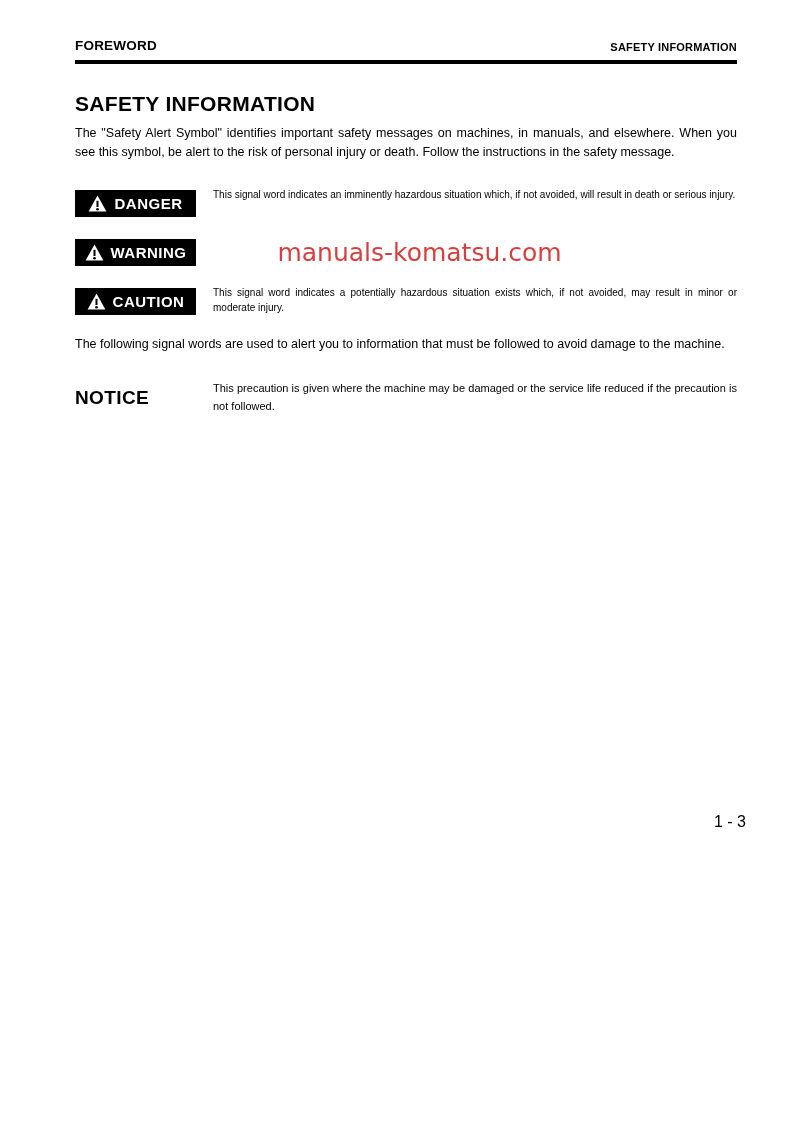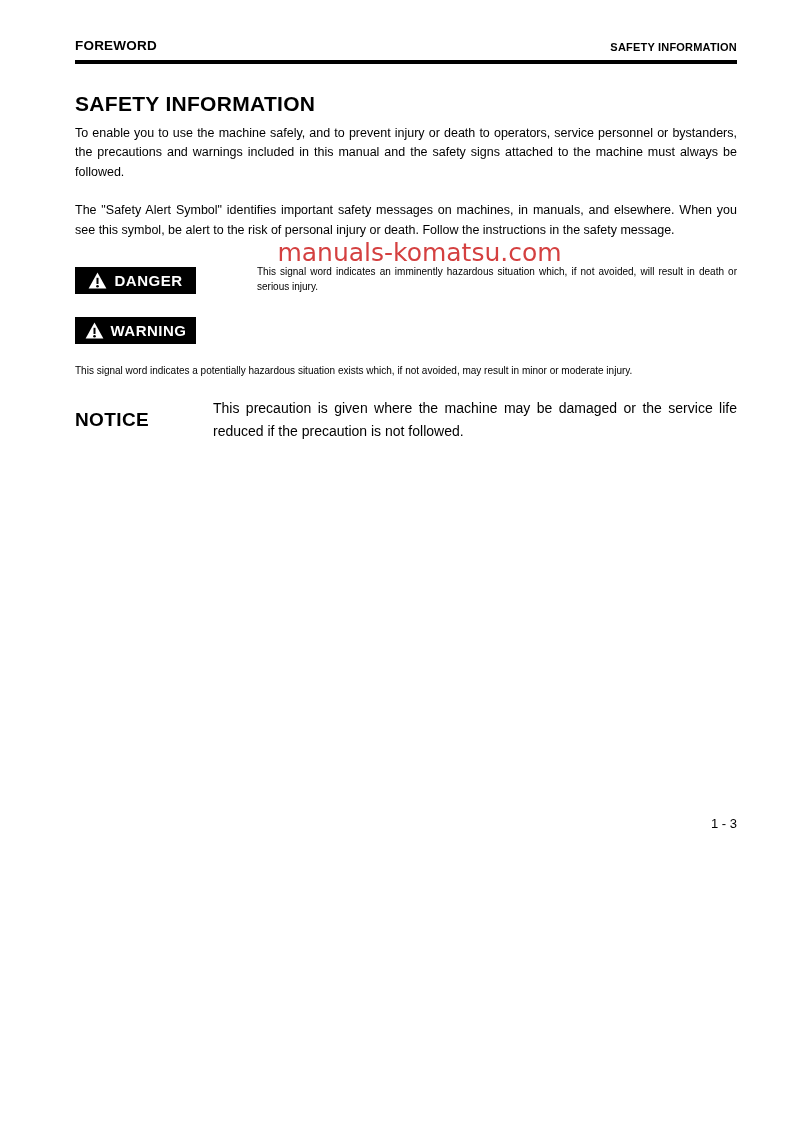--- a/index.html
+++ b/index.html
@@ -61,21 +61,20 @@
     line-height: 1.55;
     text-align: justify;
     margin: 0 0 19px 0;
   }
 
   
   .signal-row {
     display: flex;
     align-items: flex-start;
     margin-bottom: 19px;
-    gap: 44px;
   }
   .signal-badge-col {
     width: 138px;
     flex: 0 0 138px;
     padding-top: 3px;
   }
   .badge {
     width: 121px;
     height: 27px;
     background: #000;
@@ -107,21 +106,21 @@
     flex: 0 0 138px;
     padding-top: 1px;
   }
   .notice-label {
     font-size: 19px;
     font-weight: bold;
     letter-spacing: 0.4px;
   }
   .notice-text {
     flex: 1;
-    font-size: 14px;
+    font-size: 11px;
     line-height: 1.6;
     text-align: justify;
   }
 
   
   .watermark {
     position: absolute;
     top: 238px;
     left: 0;
     width: 100%;
@@ -129,23 +128,23 @@
     font-size: 25px;
     color: rgba(200, 10, 10, 0.78);
     pointer-events: none;
     font-family: "DejaVu Sans", sans-serif;
     margin-left: 23px;
   }
 
   
   .page-number {
     position: absolute;
-    right: 56px;
+    right: 47px;
     bottom: 28px;
-    font-size: 13px;
+    font-size: 16px;
     margin-top: 28px;
   }
 </style>
 </head>
 <body>
 
 <div class="page">
 
   <div class="header">
     <div class="header-row">
@@ -154,21 +153,20 @@
     </div>
     <div class="header-rule"></div>
   </div>
 
   <div class="watermark">manuals-komatsu.com</div>
 
   <div class="content">
 
     <h1 class="doc-title">SAFETY INFORMATION</h1>
 
-    <p class="para">To enable you to use the machine safely, and to prevent injury or death to operators, service personnel or bystanders, the precautions and warnings included in this manual and the safety signs attached to the machine must always be followed.</p>
 
 
     <p class="para" style="margin-bottom: 24px;">The "Safety Alert Symbol" identifies important safety messages on machines, in manuals, and elsewhere. When you see this symbol, be alert to the risk of personal injury or death. Follow the instructions in the safety message.</p>
 
     <div class="signal-row">
       <div class="signal-badge-col">
         <div class="badge">
           <span class="tri">
             <svg width="19" height="17" viewBox="0 0 24 22" aria-hidden="true">
               <path d="M12 0.5 L23.5 21.5 L0.5 21.5 Z" fill="#ffffff"></path>
@@ -191,23 +189,36 @@
               <rect x="10.7" y="7.5" width="2.6" height="8" fill="#000000"></rect>
               <circle cx="12" cy="18.4" r="1.7" fill="#000000"></circle>
             </svg>
           </span>
           <span>WARNING</span>
         </div>
       </div>
     </div>
 
     <div class="signal-row">
+      <div class="signal-badge-col">
+        <div class="badge">
+          <span class="tri">
+            <svg width="19" height="17" viewBox="0 0 24 22" aria-hidden="true">
+              <path d="M12 0.5 L23.5 21.5 L0.5 21.5 Z" fill="#ffffff"></path>
+              <rect x="10.7" y="7.5" width="2.6" height="8" fill="#000000"></rect>
+              <circle cx="12" cy="18.4" r="1.7" fill="#000000"></circle>
+            </svg>
+          </span>
+          <span>CAUTION</span>
+        </div>
+      </div>
       <div class="signal-text">This signal word indicates a potentially hazardous situation exists which, if not avoided, may result in minor or moderate injury.</div>
     </div>
 
+    <p class="para" style="margin-top: 6px; margin-bottom: 26px;">The following signal words are used to alert you to information that must be followed to avoid damage to the machine.</p>
 
     <div class="notice-row">
       <div class="notice-label-col">
         <span class="notice-label">NOTICE</span>
       </div>
       <div class="notice-text">This precaution is given where the machine may be damaged or the service life reduced if the precaution is not followed.</div>
     </div>
 
 
   </div>

